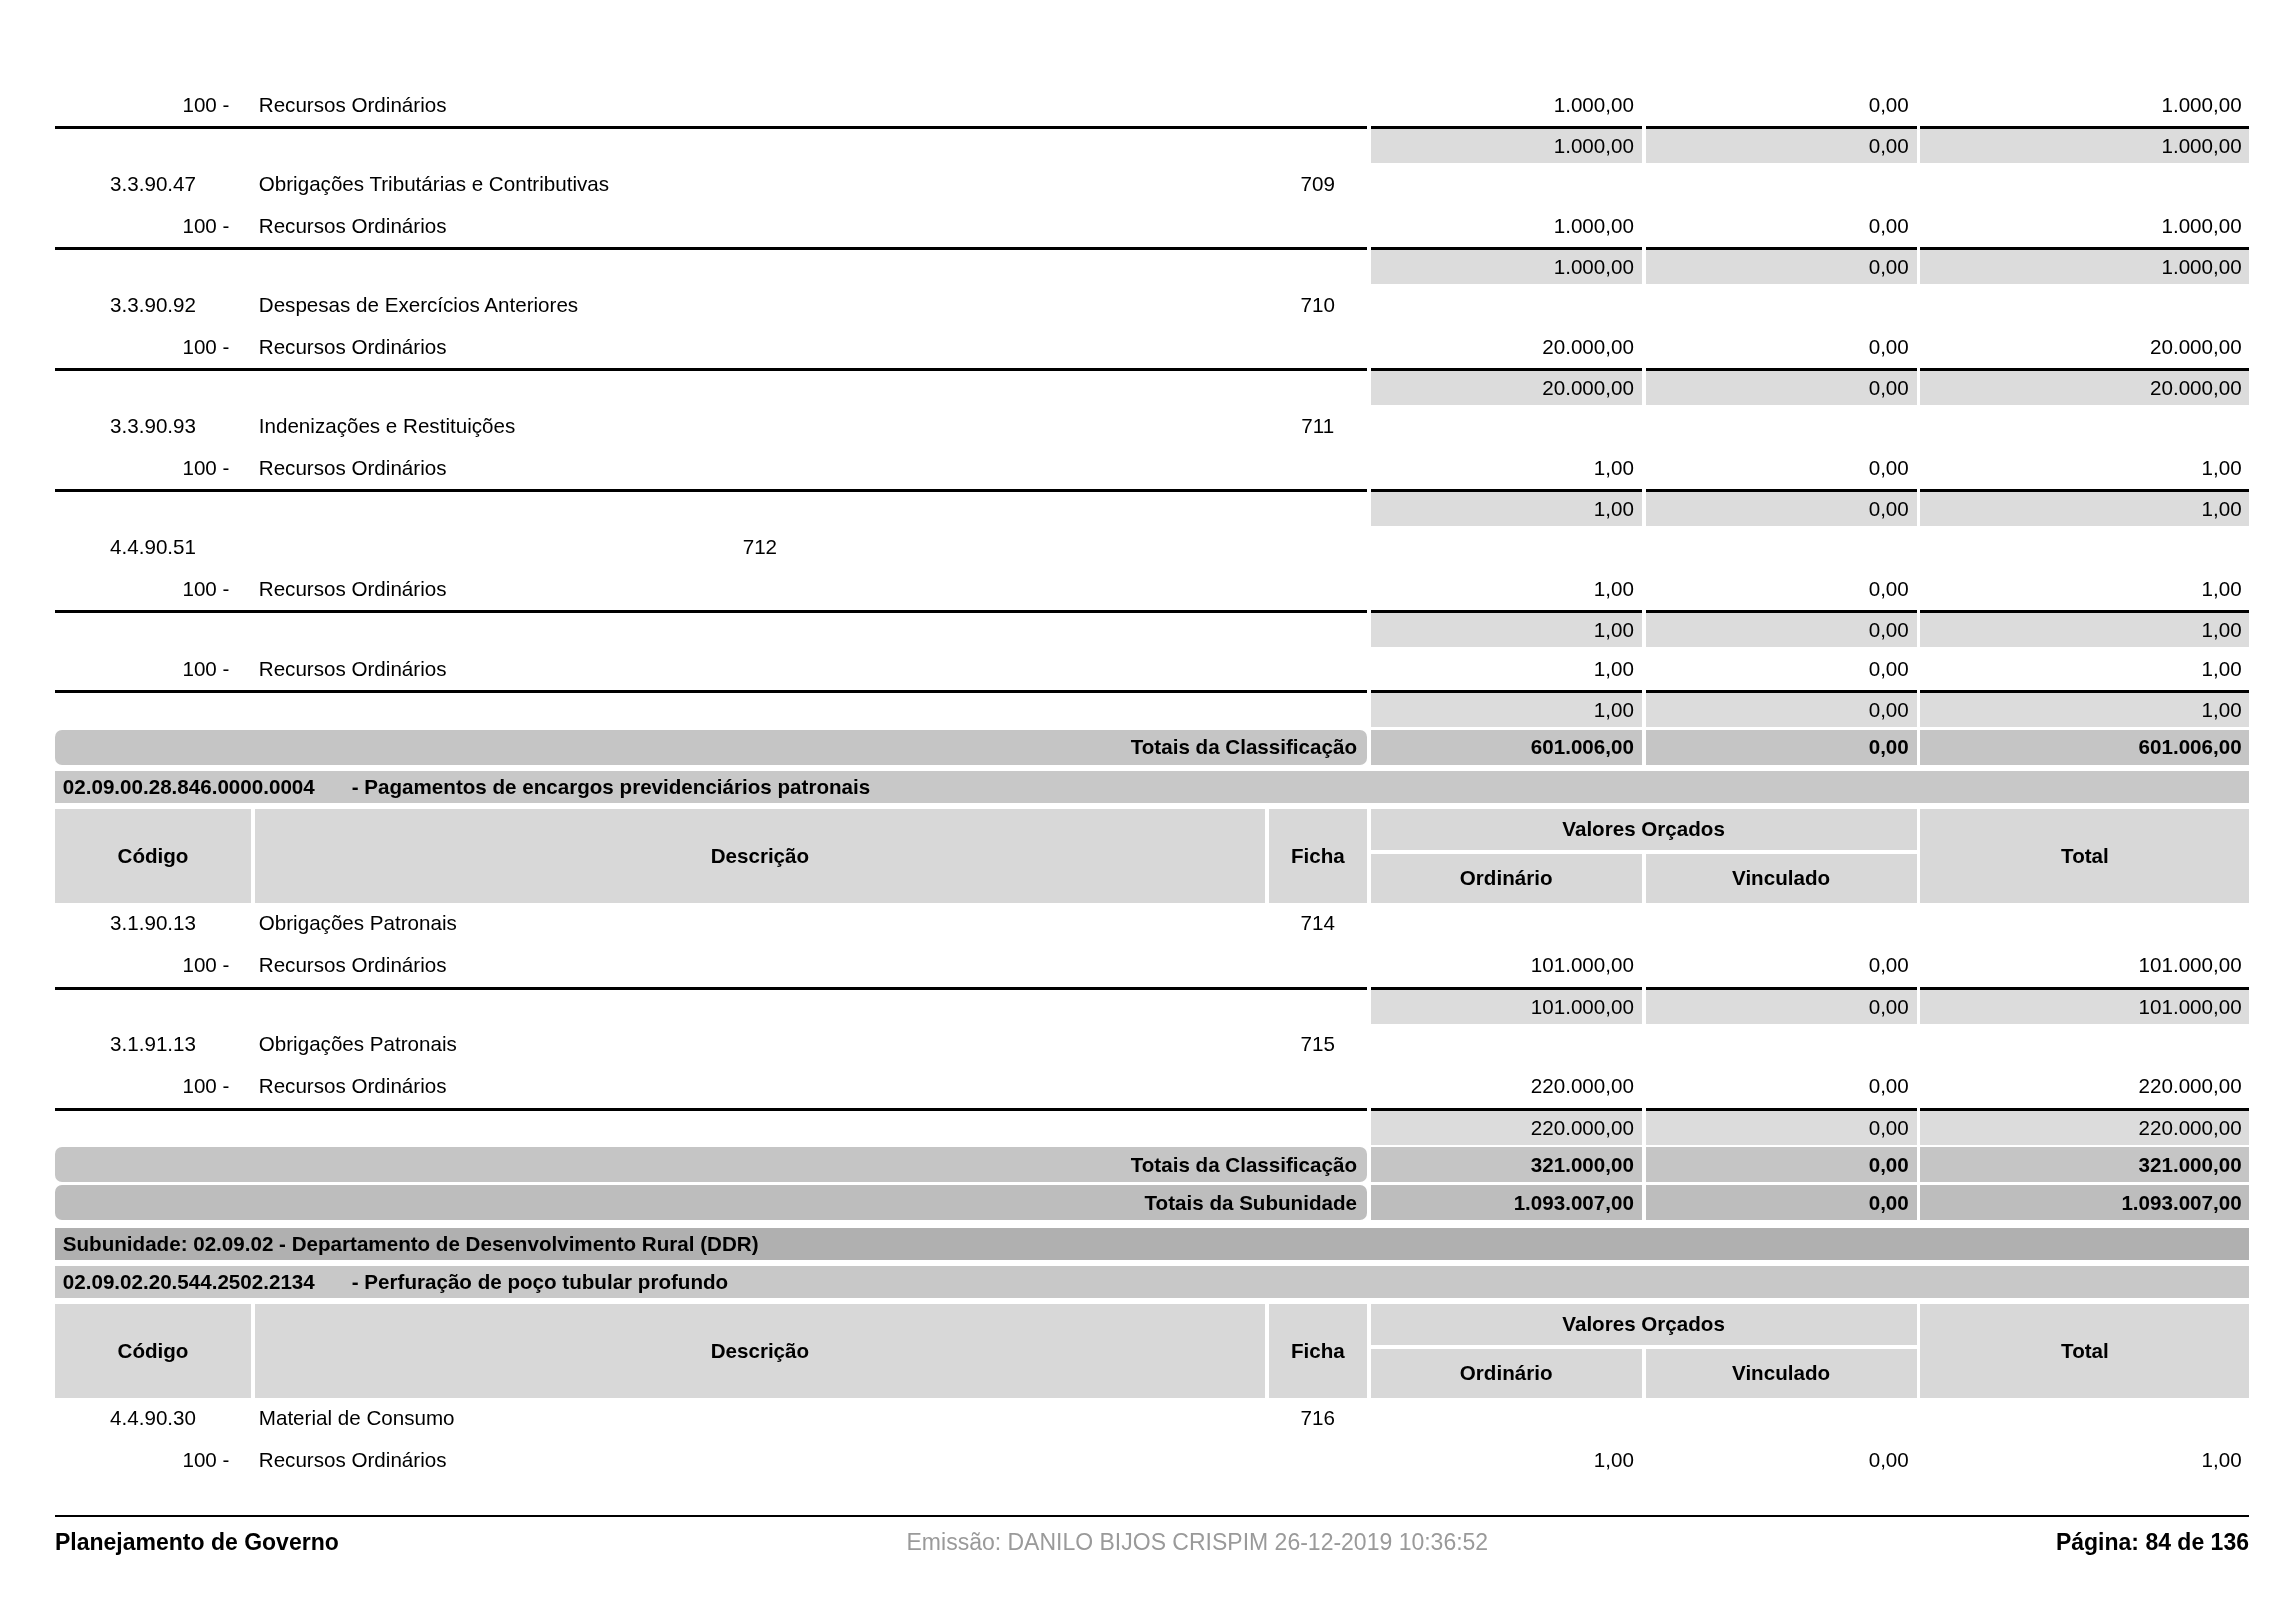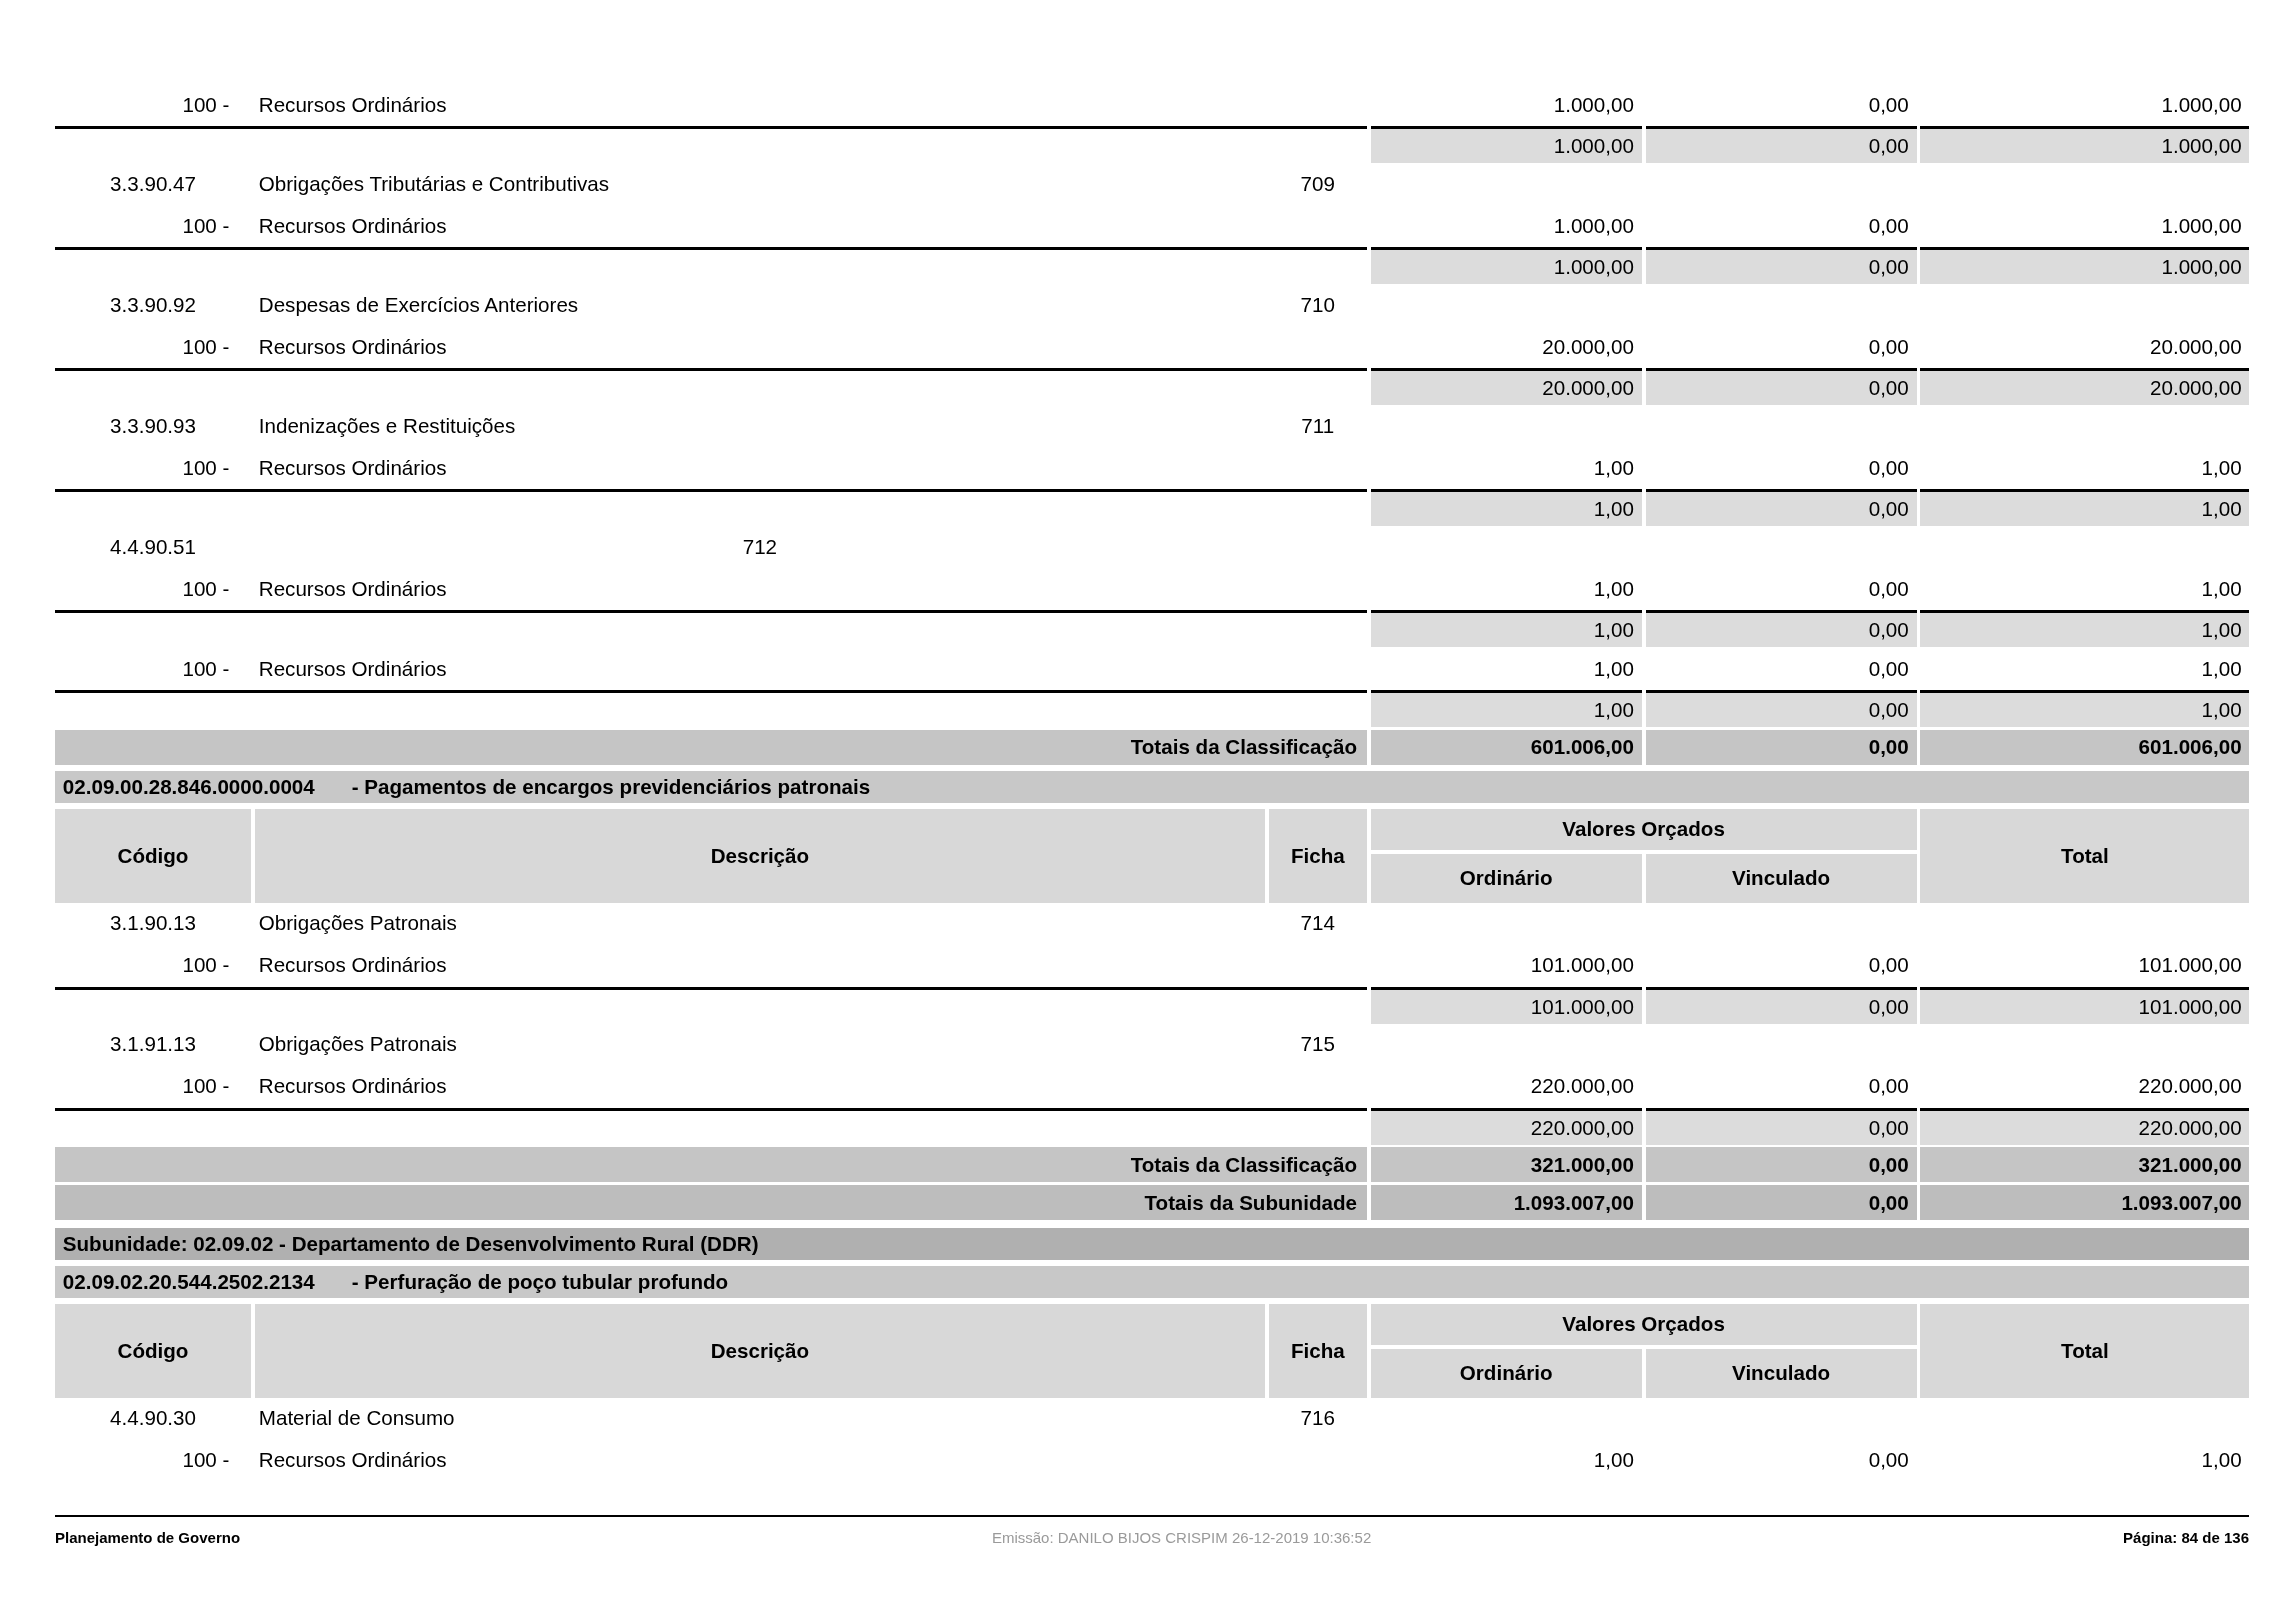--- a/index.html
+++ b/index.html
@@ -34,21 +34,21 @@
   
   .fund{height:43px;}
   .fund .fund-code{justify-content:flex-end;padding-right:21.6px;}
   
   .subtotal .cell{height:37px;border-top:3.9px solid var(--line);}
   .subtotal .spacer{grid-column:1/4;background:#fff;}
   .subtotal .val{background:var(--subtotal-row);}
   
   .totals{margin-top:2.9px;}
   .totals .cell{height:35px;font-weight:bold;}
-  .totals .label-cell{grid-column:1/4;justify-content:flex-end;padding-right:9.8px;}
+  .totals .label-cell{grid-column:1/4;justify-content:flex-end;padding-right:9.8px;border-radius:7px;}
   .totals.variant-classificacao .cell{background:var(--totals-class);}
   .totals.variant-subunidade .cell{background:var(--totals-sub);}
   
   .sectionbar{margin-top:5.9px;height:32px;background:var(--section-bar);display:flex;align-items:center;font-weight:bold;padding-left:7.8px;white-space:nowrap;}
   .sectionbar .sec-desc{margin-left:37px;}
   .subunitbar{margin-top:7.8px;height:32px;background:var(--subunit-bar);display:flex;align-items:center;font-weight:bold;padding-left:7.8px;white-space:nowrap;}
   
   .theader{display:grid;grid-template-columns:196px 1010px 98px 271px 271px 329px;grid-template-rows:41px 49px;column-gap:3.9px;row-gap:3.9px;margin-top:5.9px;}
   .hcell{background:var(--header-cell);display:flex;align-items:center;justify-content:center;font-weight:bold;white-space:nowrap;}
   .h-codigo{grid-column:1;grid-row:1/3;}
@@ -57,21 +57,21 @@
   .h-valores{grid-column:4/6;grid-row:1;}
   .h-ord{grid-column:4;grid-row:2;}
   .h-vin{grid-column:5;grid-row:2;}
   .h-total{grid-column:6;grid-row:1/3;}
   
   .footer{
     position:absolute;left:55px;right:44px;top:1515px;
     border-top:2px solid var(--line);
     padding-top:11.8px;
     display:flex;align-items:flex-start;justify-content:space-between;
-    font-size:15px;
+    font-size:23px;
   }
   .footer .f-left{font-weight:bold;}
   .footer .f-center{color:#9a9a9a;}
   .footer .f-right{font-weight:bold;}
 </style>
 </head>
 <body>
 
 <div class="page">
   <div class="content">

